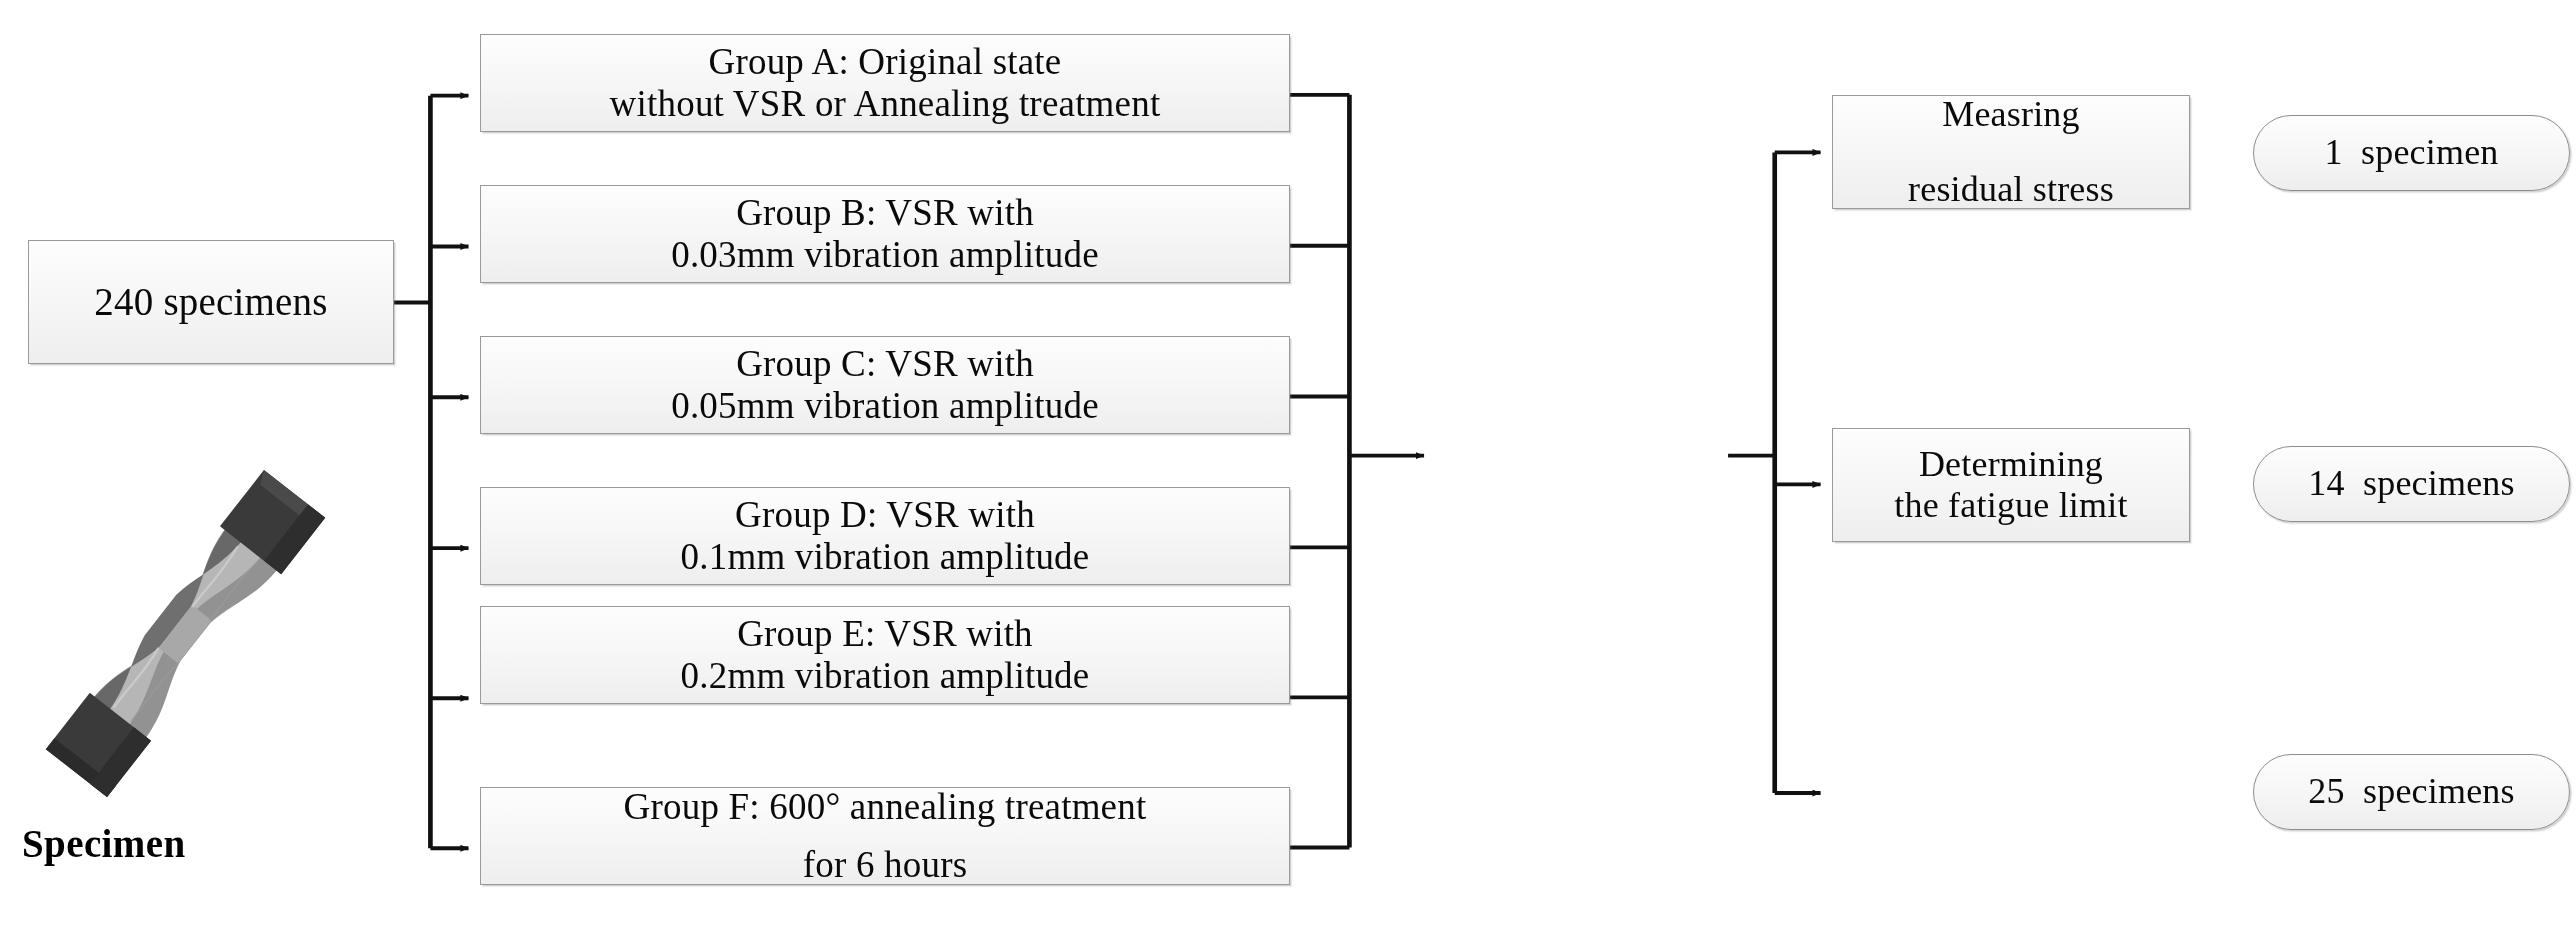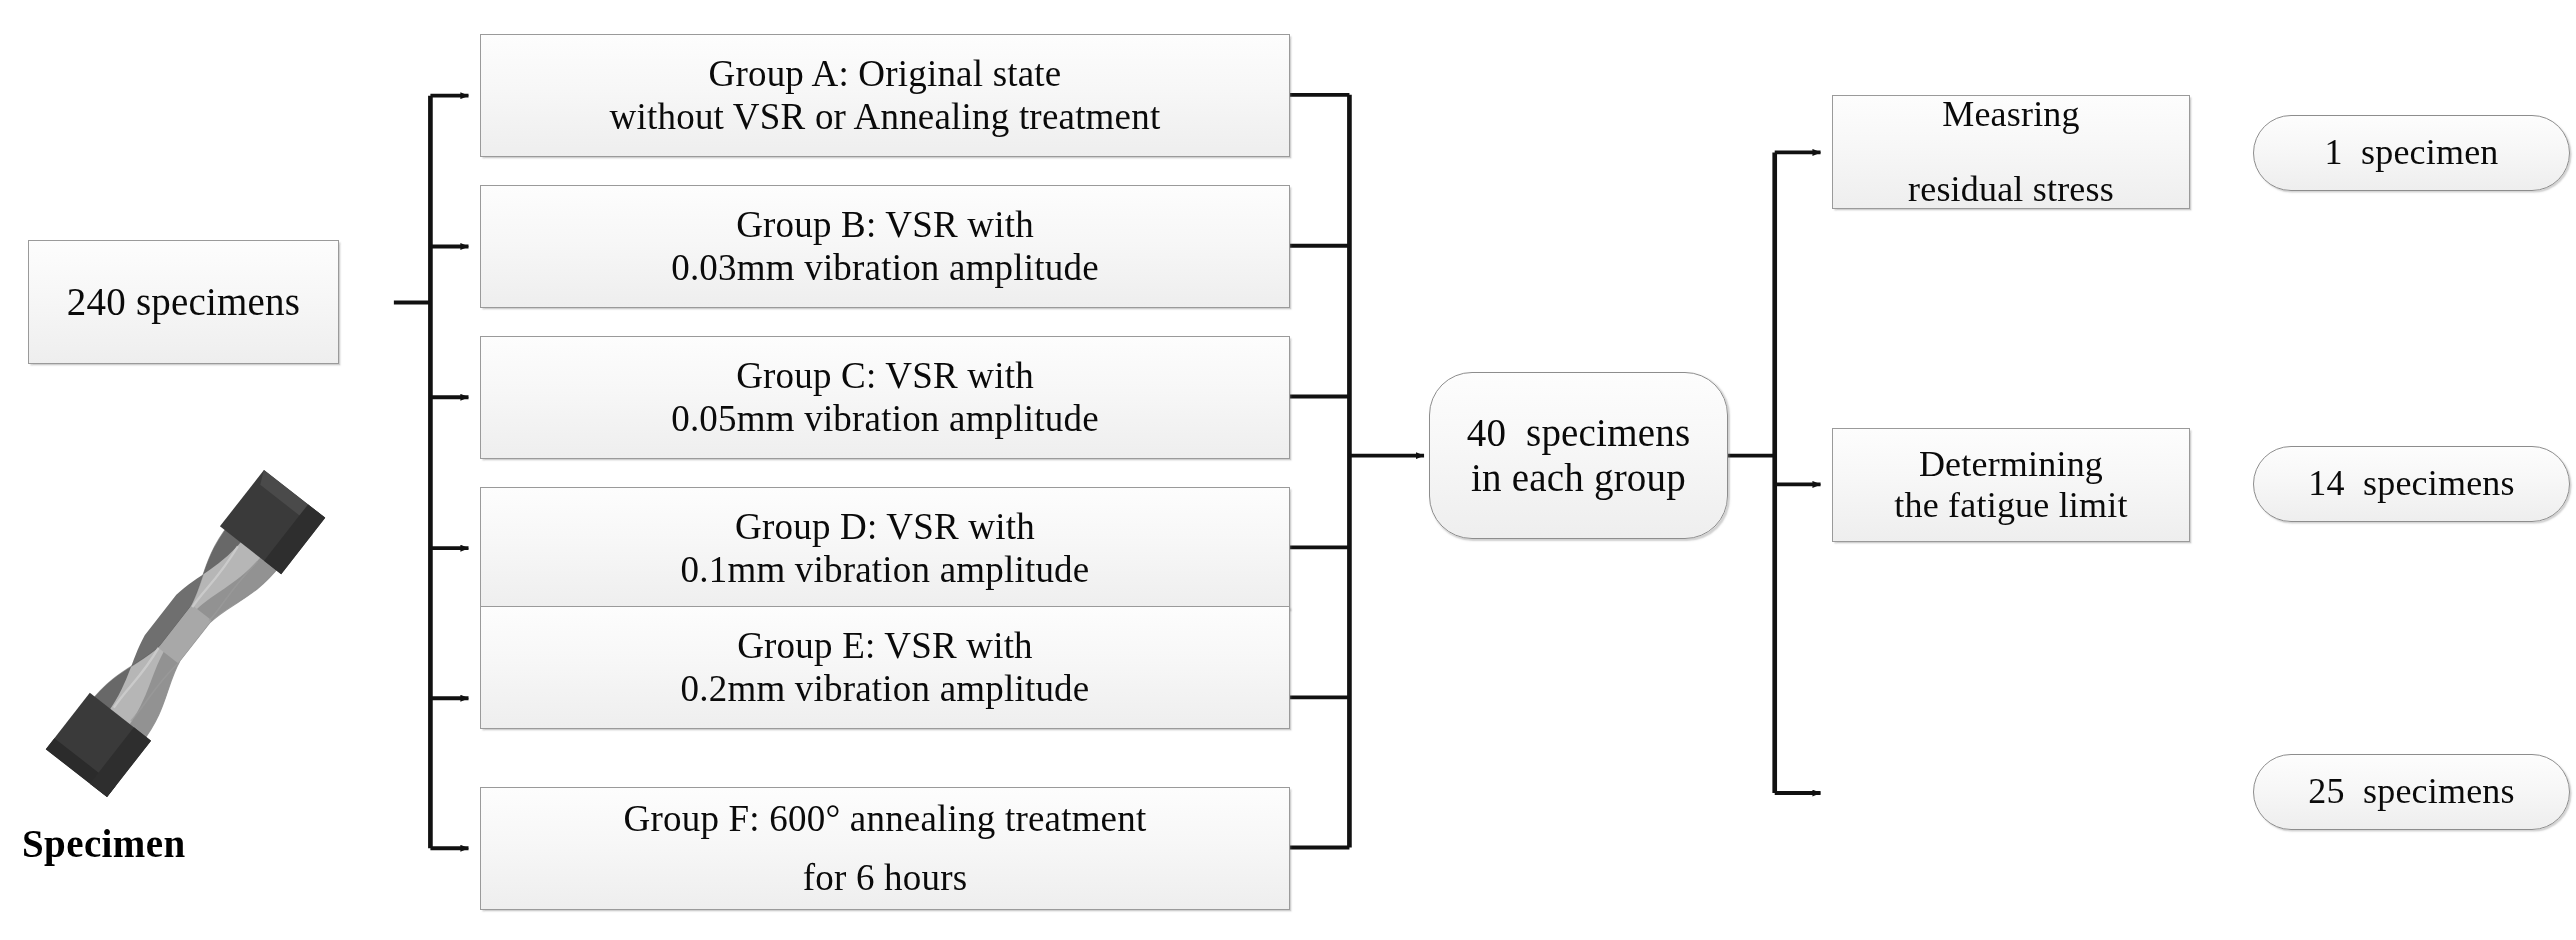--- a/index.html
+++ b/index.html
@@ -51,26 +51,26 @@
     border: 1.6px solid #8d8d8d;
   }
 
   .pill {
     border-radius: 777px;
     border: 1.6px solid #8d8d8d;
   }
 
   
   #source-node {
-    left: 28px; top: 240px; width: 311px; height: 124px;
+    left: 28px; top: 240px; width: 366px; height: 124px;
     font-size: 39px;
   }
 
   .group-box {
-    left: 480px; width: 810px; height: 123px;
+    left: 480px; width: 810px; height: 98px;
     font-size: 37px;
   }
   #group-a { top: 34px; }
   #group-b { top: 185px; }
   #group-c { top: 336px; }
   #group-d { top: 487px; }
   #group-e { top: 606px; }
   #group-f { top: 787px; gap: 16px; }
 
   #batch-node {
@@ -267,24 +267,20 @@
   <div class="node rect group-box" id="group-e">
     <span class="ln">Group E: VSR with</span>
     <span class="ln">0.2mm vibration amplitude</span>
   </div>
 
   <div class="node rect group-box" id="group-f">
     <span class="ln">Group F: 600° annealing treatment</span>
     <span class="ln">for 6 hours</span>
   </div>
 
-  <div class="node rounded" id="batch-node">
-    <span class="ln">40  specimens</span>
-    <span class="ln">in each group</span>
-  </div>
 
   <div class="node rect task-box" id="task-1">
     <span class="ln">Measring</span>
     <span class="ln">residual stress</span>
   </div>
 
   <div class="node rect task-box" id="task-2">
     <span class="ln">Determining</span>
     <span class="ln">the fatigue limit</span>
   </div>

